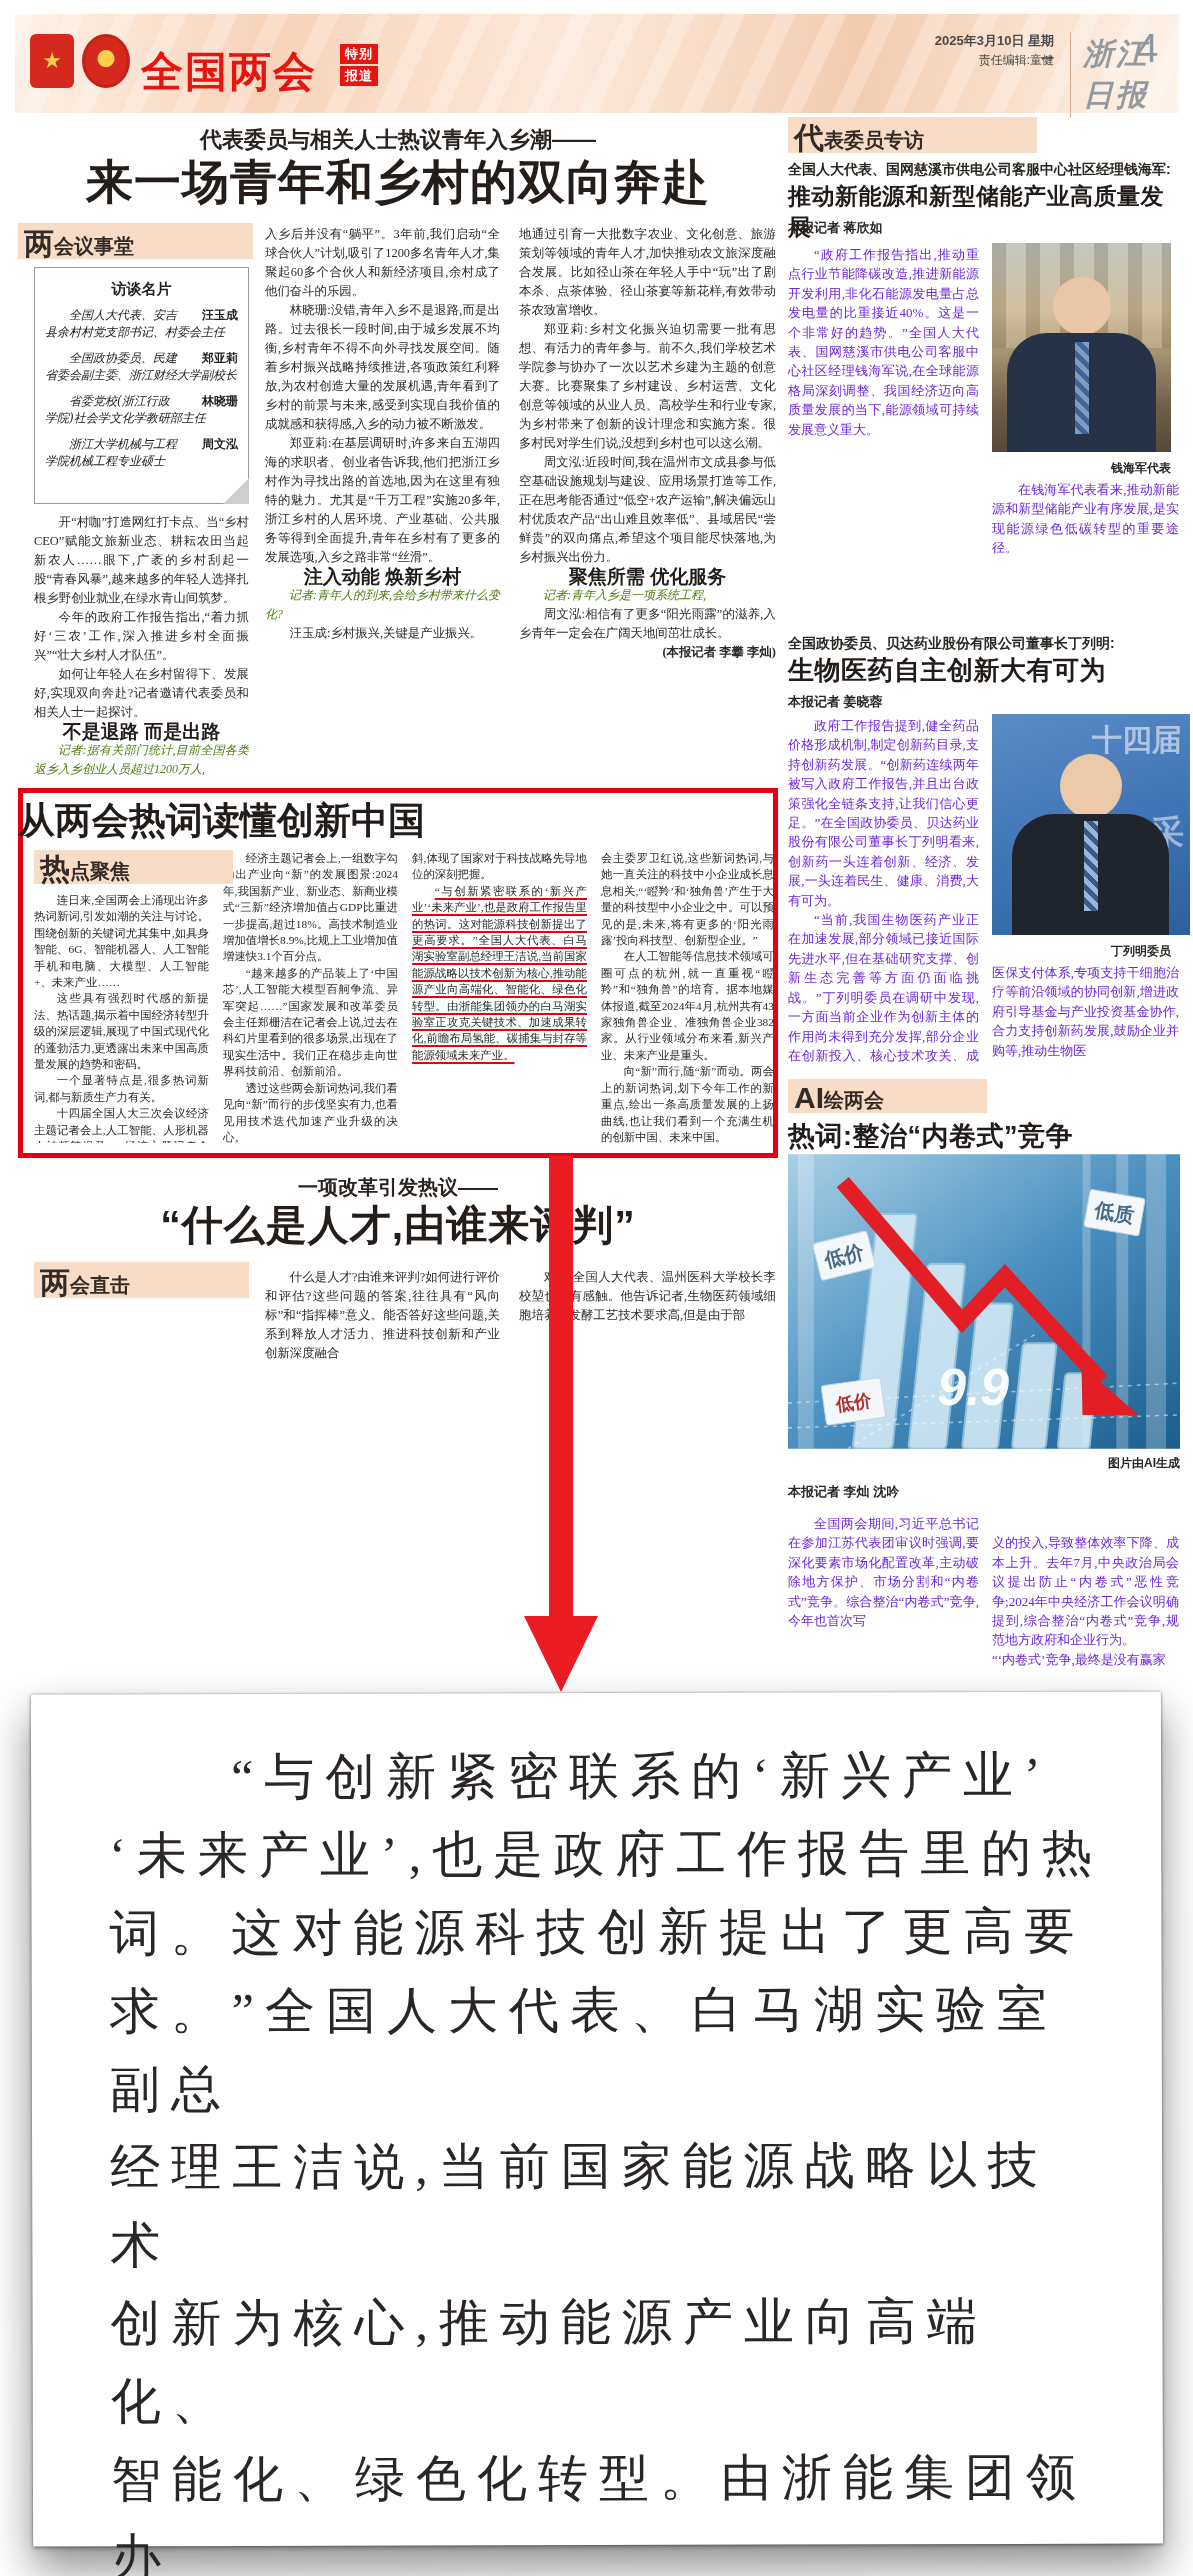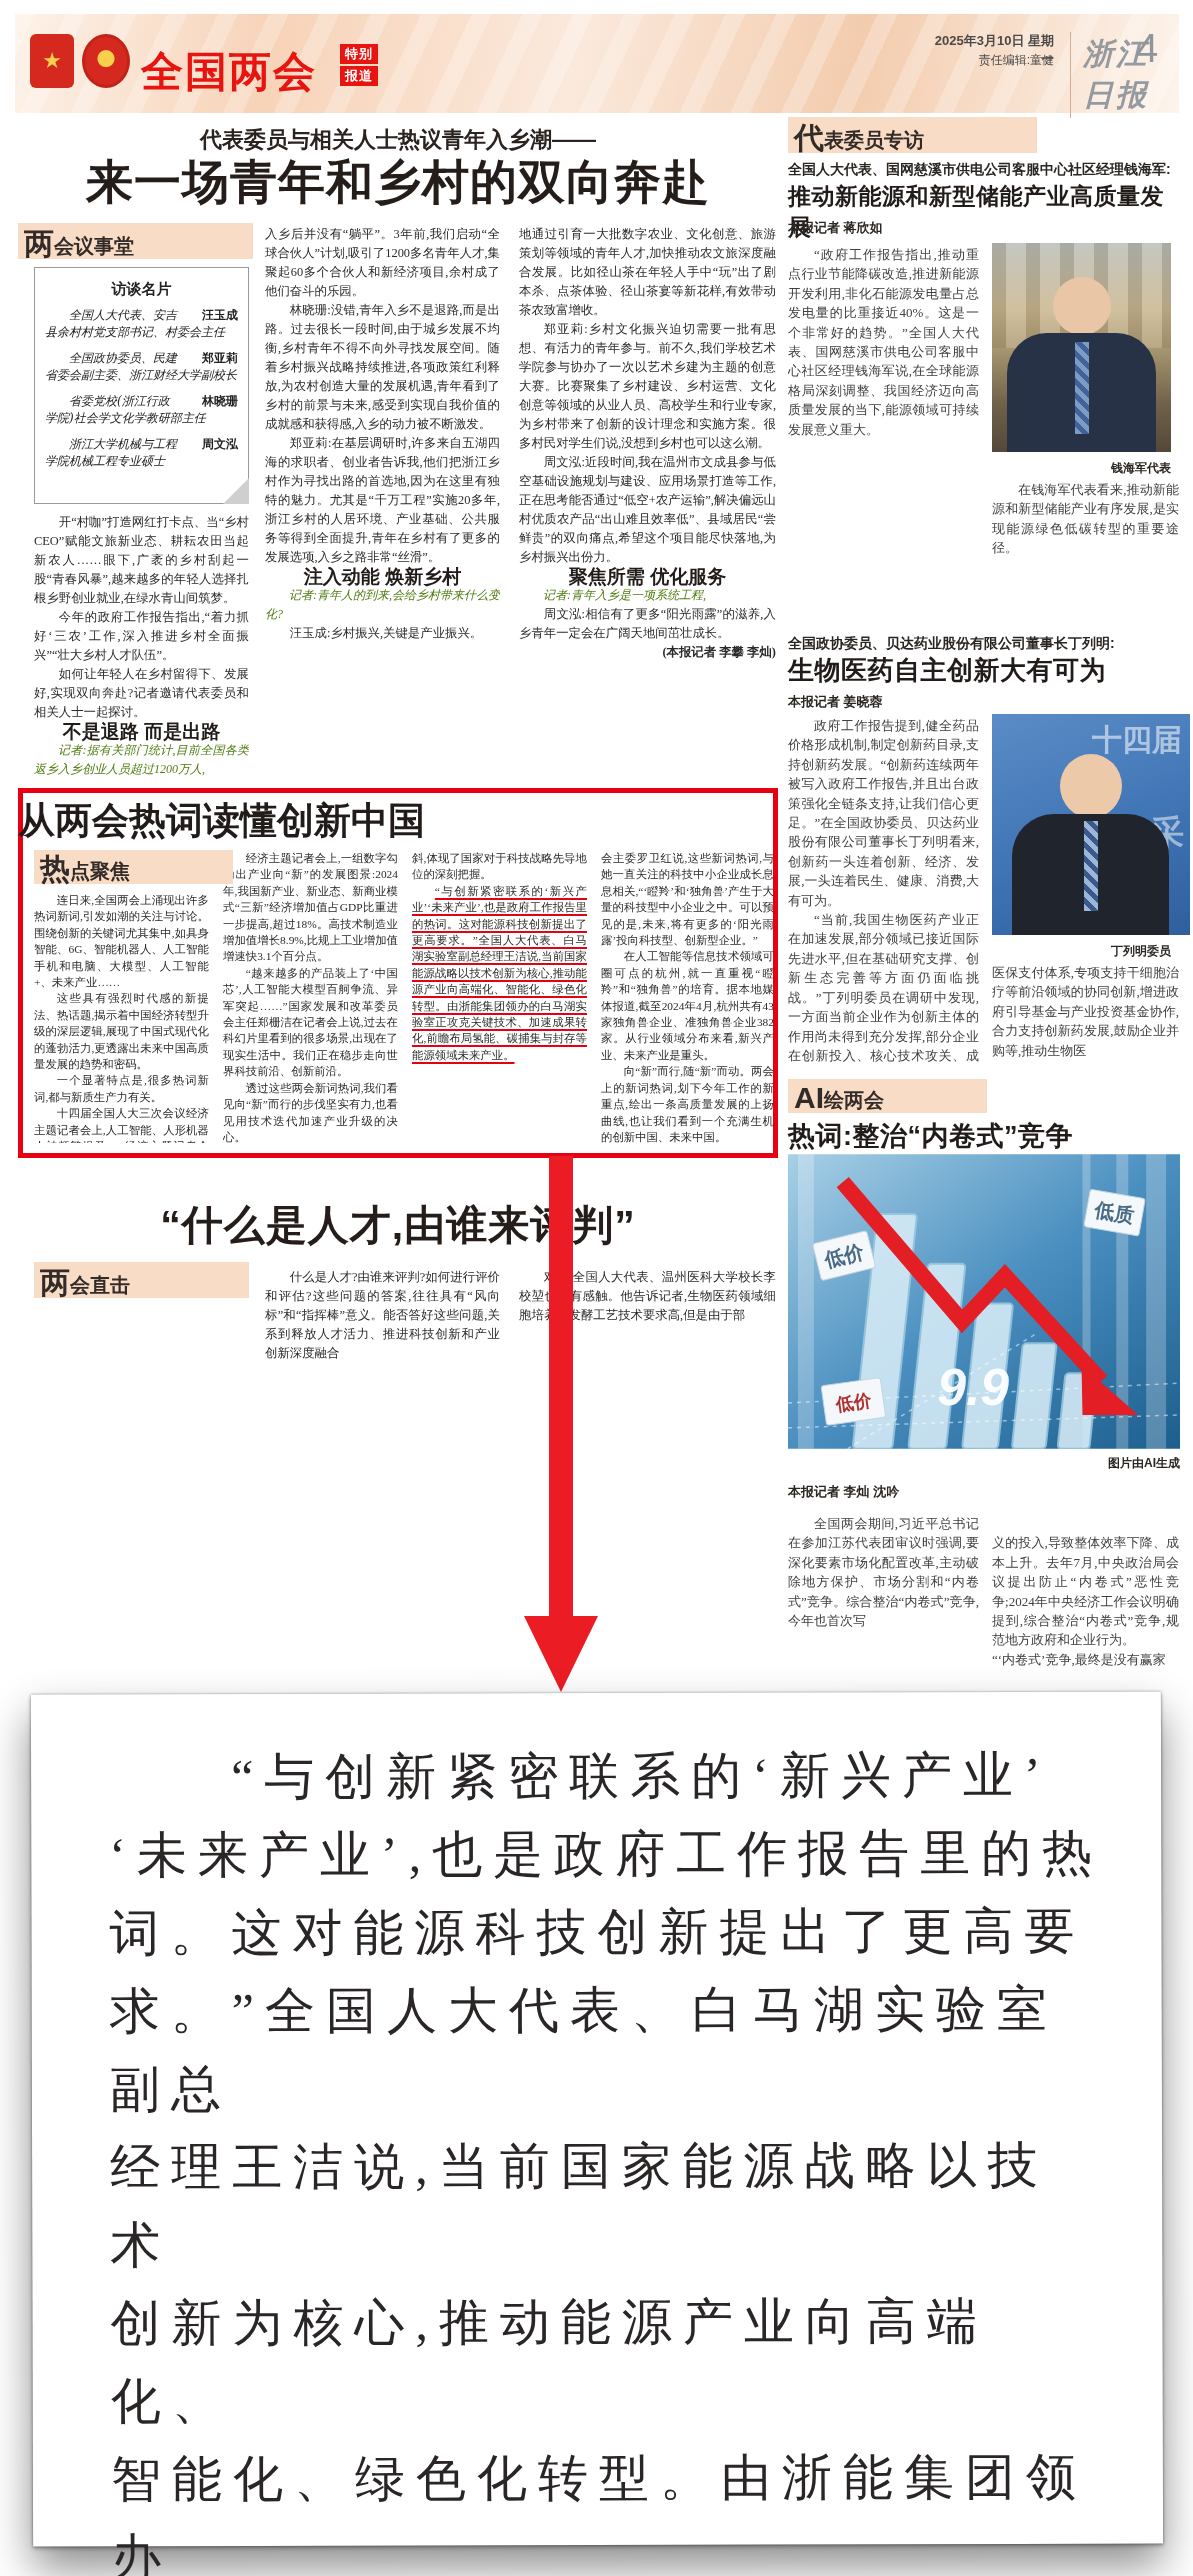--- a/index.html
+++ b/index.html
@@ -58,21 +58,21 @@
   .rcol p.noind{text-indent:0;}
   .uquote{text-decoration:underline;text-decoration-color:#e60012;text-decoration-thickness:1.5px;text-underline-offset:3px;}
   
   .arrowbar{left:549px;top:1156px;width:24px;height:460px;background:#ec1c24;z-index:6;}
   .arrowhead{left:524px;top:1616px;width:0;height:0;border-left:37px solid transparent;
         border-right:37px solid transparent;border-top:76px solid #ec1c24;z-index:6;}
   
   .rkicker{font-size:14px;font-weight:700;color:#2a2622;}
   .rhead{font-size:23px;font-weight:900;color:#211c19;letter-spacing:0.5px;}
   .rbyline{font-size:13px;font-weight:700;color:#2a2622;}
-  .rtxt{font-family:"Liberation Serif",serif;font-size:13px;line-height:19.4px;text-align:justify;color:#404040;overflow:hidden;}
+  .rtxt{font-family:"Liberation Serif",serif;font-size:13px;line-height:19.4px;text-align:justify;color:#6d28d9;overflow:hidden;}
   .rtxt p{margin:0;text-indent:2em;}
   .rtxt p.noind{text-indent:0;}
   .photo{overflow:hidden;}
   .pcap{font-size:12px;font-weight:700;text-align:right;color:#2a2622;}
   .pre{white-space:pre-line;}
   
   .callout{left:32px;top:1693px;width:1130px;height:852px;background:#fff;z-index:9;
         box-shadow:0 2px 4px rgba(0,0,0,.35),0 22px 44px rgba(0,0,0,.45),0 0 2px rgba(0,0,0,.4);
         transform:rotate(-0.15deg);}
   .callout-text{position:absolute;left:78px;top:44px;width:995px;
@@ -163,20 +163,21 @@
     <p class="uquote">“与创新紧密联系的‘新兴产业’‘未来产业’,也是政府工作报告里的热词。这对能源科技创新提出了更高要求。”全国人大代表、白马湖实验室副总经理王洁说,当前国家能源战略以技术创新为核心,推动能源产业向高端化、智能化、绿色化转型。由浙能集团领办的白马湖实验室正攻克关键技术、加速成果转化,前瞻布局氢能、碳捕集与封存等能源领域未来产业。</p>
 
   </div>
   <div class="abs rcol" style="left:601px;top:850px;width:173px;height:293px;">
     <p class="noind">会主委罗卫红说,这些新词热词,与她一直关注的科技中小企业成长息息相关,“‘瞪羚’和‘独角兽’产生于大量的科技型中小企业之中。可以预见的是,未来,将有更多的‘阳光雨露’投向科技型、创新型企业。”</p>
     <p>在人工智能等信息技术领域可圈可点的杭州,就一直重视“瞪羚”和“独角兽”的培育。据本地媒体报道,截至2024年4月,杭州共有43家独角兽企业、准独角兽企业382家。从行业领域分布来看,新兴产业、未来产业是重头。</p>
     <p>向“新”而行,随“新”而动。两会上的新词热词,划下今年工作的新重点,绘出一条高质量发展的上扬曲线,也让我们看到一个充满生机的创新中国、未来中国。</p>
 
   </div>
 
+  <div class="abs kicker" style="top:1174px;font-size:20px;">一项改革引发热议——</div>
   <div class="abs headline1" style="top:1198px;font-size:41px;">“什么是人才,由谁来评判”</div>
   <div class="abs slabel" style="left:34px;top:1262px;width:215px;">
     <span class="big">两</span>
       <span class="rest">会直击</span>
   </div>
   <div class="abs btxt" style="left:265px;top:1268px;width:235px;height:370px;">
     <p>什么是人才?由谁来评判?如何进行评价和评估?这些问题的答案,往往具有“风向标”和“指挥棒”意义。能否答好这些问题,关系到释放人才活力、推进科技创新和产业创新深度融合</p>
   </div>
   <div class="abs btxt" style="left:519px;top:1268px;width:257px;height:370px;">
     <p>对此,全国人大代表、温州医科大学校长李校堃也深有感触。他告诉记者,生物医药领域细胞培养和发酵工艺技术要求高,但是由于部</p>

